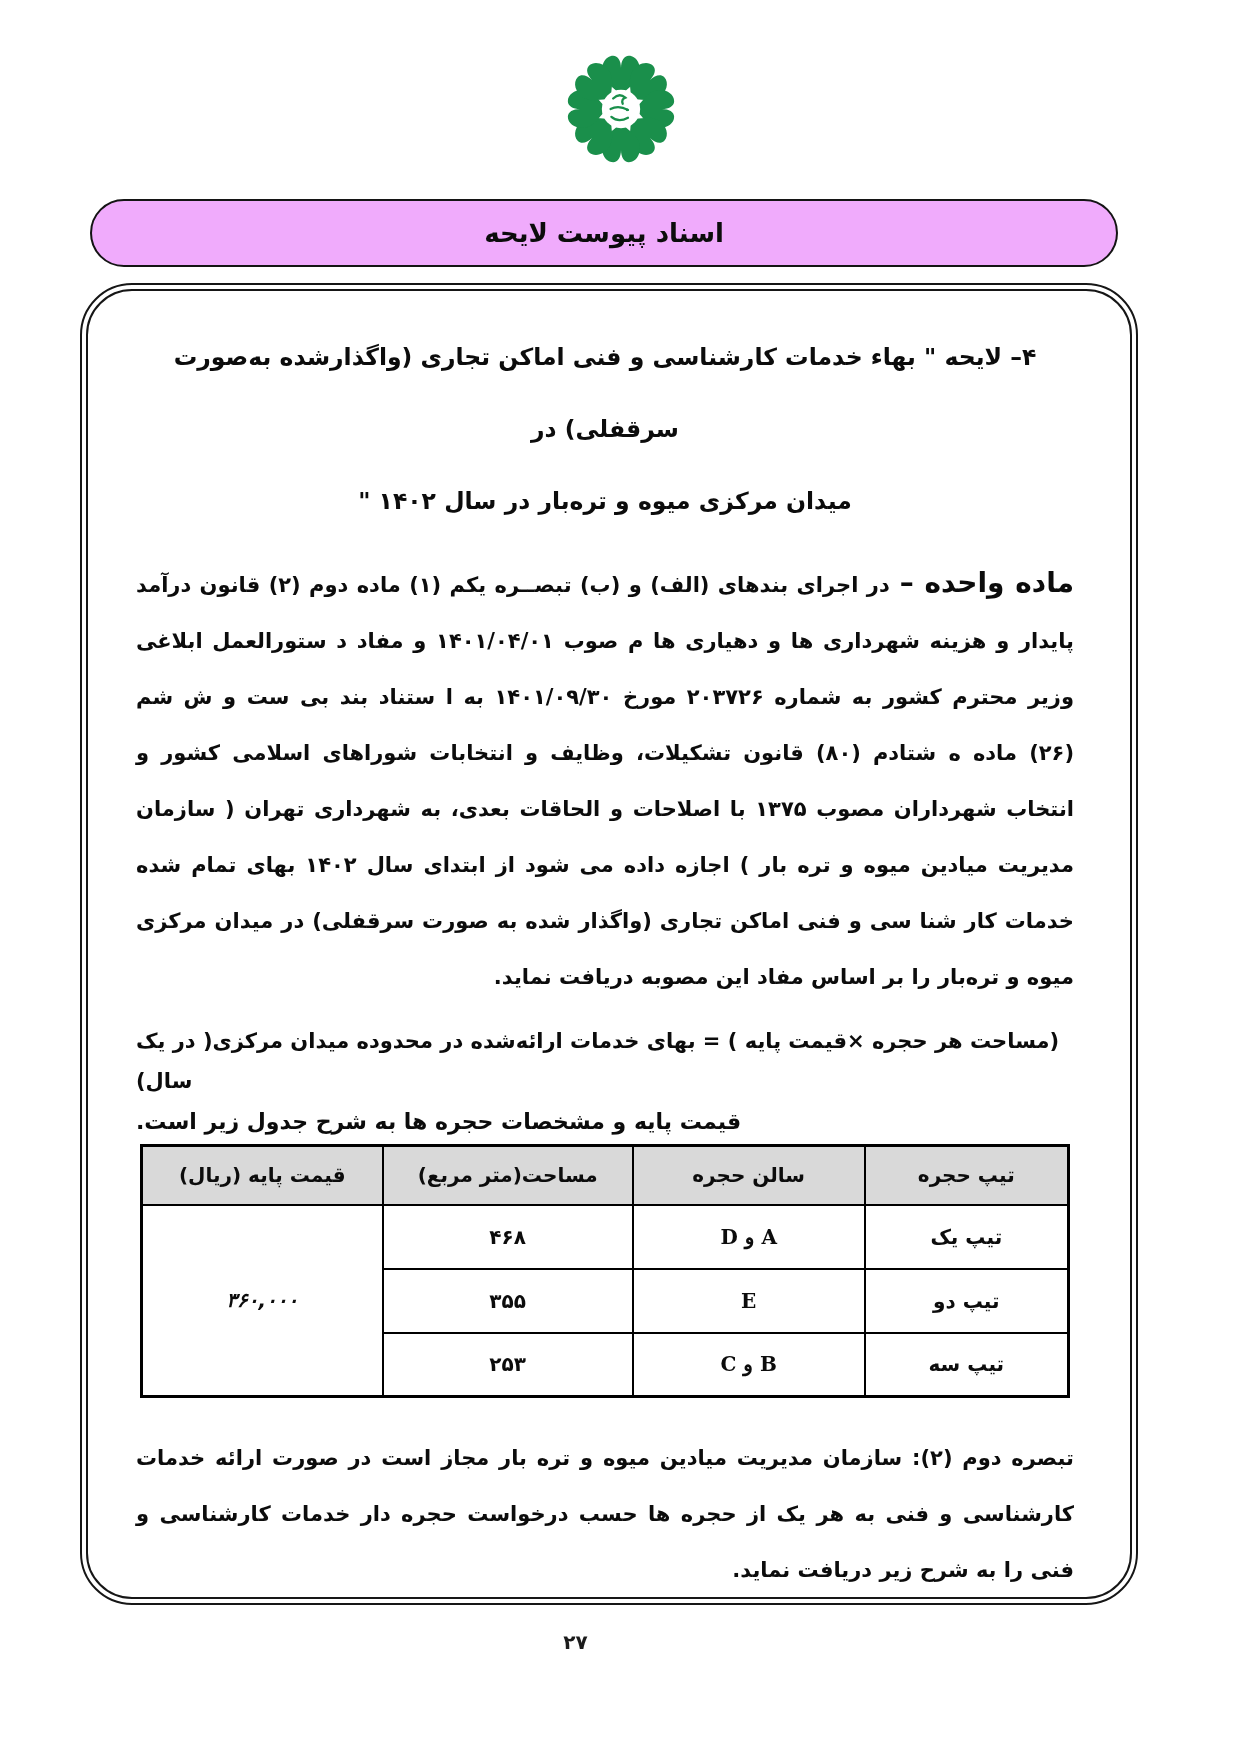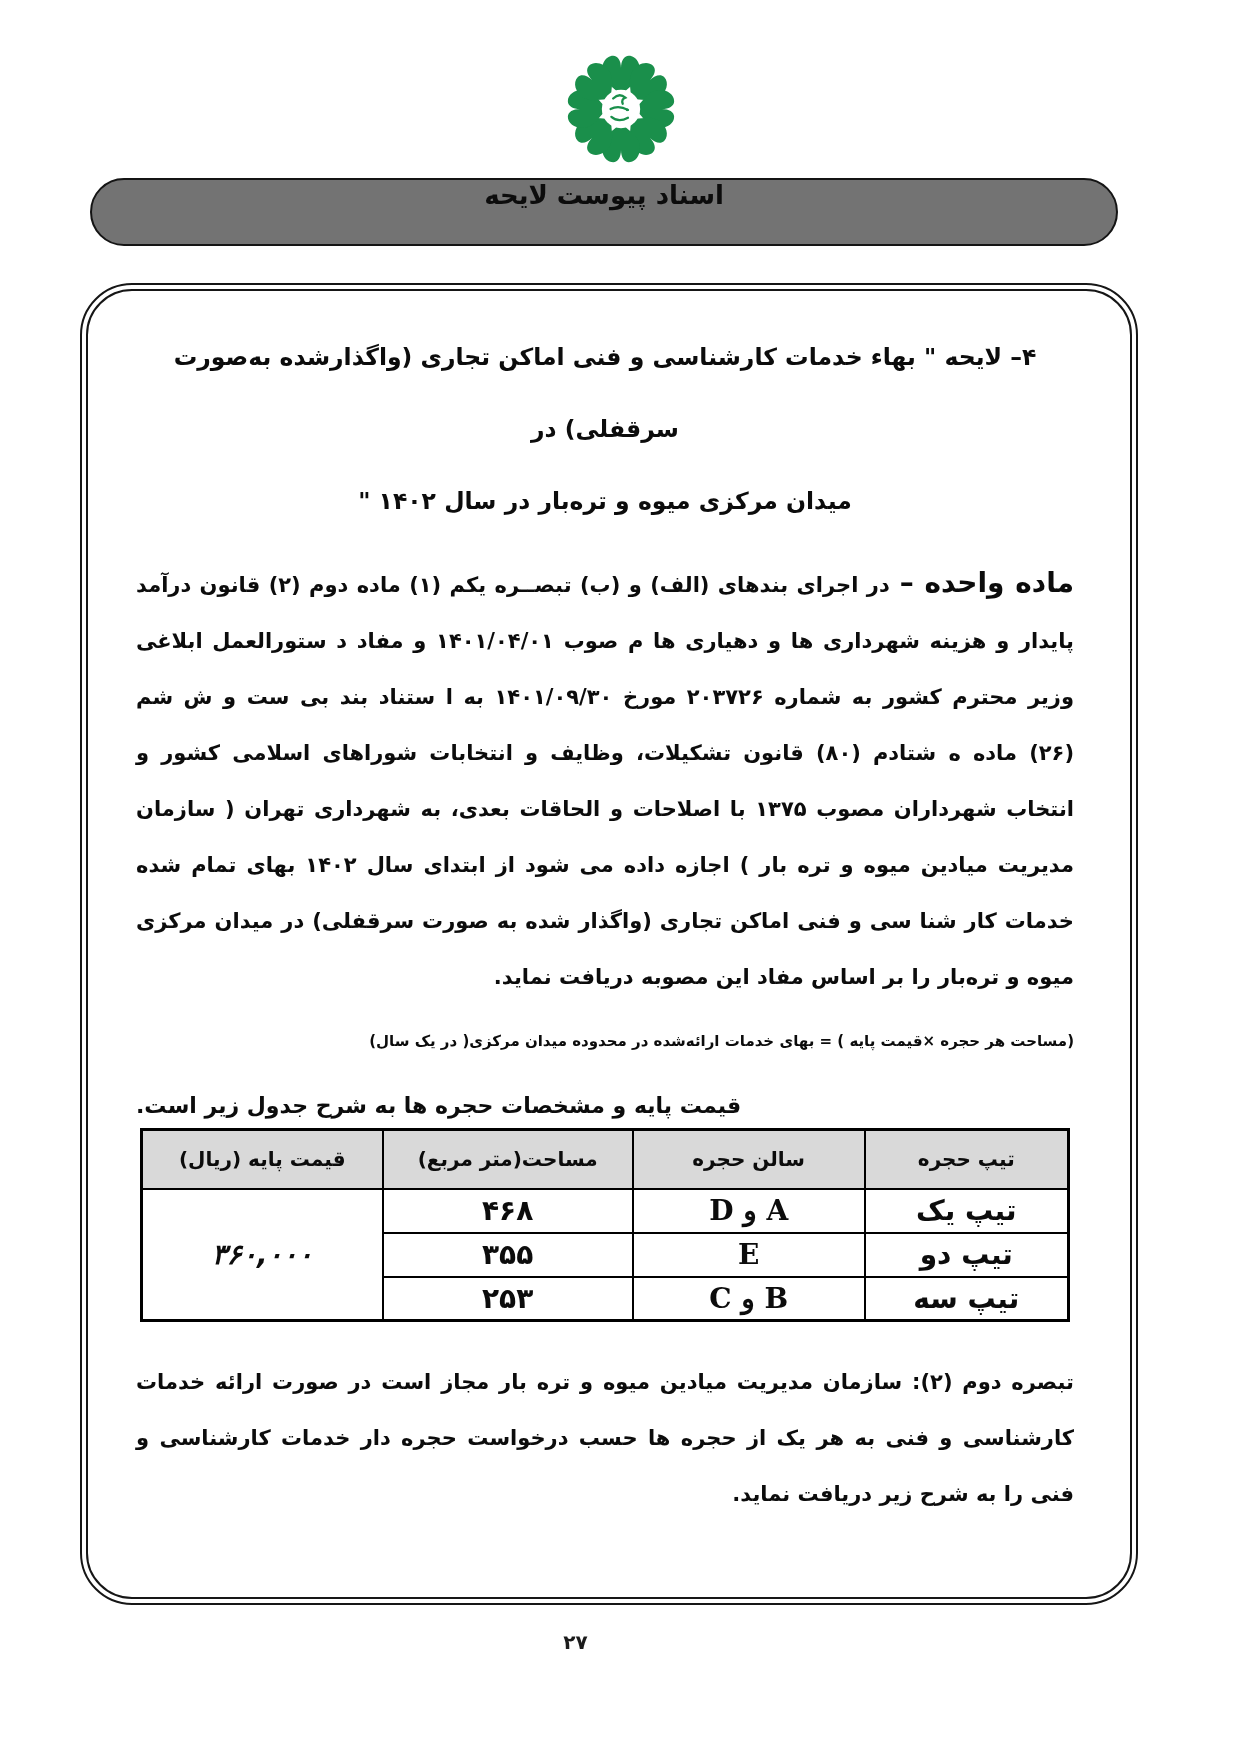--- a/index.html
+++ b/index.html
@@ -15,24 +15,24 @@
 
   
   .logo-wrap {
     position:absolute; top:48px; left:50%;
     transform:translateX(-50%);
     width:122px; height:122px;
   }
 
   
   .banner {
-    position:absolute; top:178px; left:90px; width:1028px; height:68px;
+    position:absolute; top:199px; left:90px; width:1028px; height:68px;
     border:2.5px solid #141414; border-radius:36px;
-    display:flex; justify-content:center;
-    background:#737373;
+    display:flex; align-items:center; justify-content:center;
+    background:#f0abfc;
   }
   .banner-title { font-size:26px; font-weight:bold; }
 
   
   .frame {
     position:absolute; top:283px; left:80px; width:1058px; height:1322px;
     border:2px solid #161616; border-radius:52px; padding:4px;
     background:#fff;
   }
   .frame-inner {
@@ -46,38 +46,38 @@
   .doc-title {
     text-align:center; font-weight:bold; font-size:23.5px;
     line-height:72px; margin:8px 0 18px;
   }
   .par {
     font-size:21px; font-weight:bold; line-height:56px;
     text-align:justify; margin:0 0 16px;
   }
   .lead { font-size:28px; font-weight:800; margin-left:10px; }
   .formula {
-    text-align:right; font-size:15px; font-weight:bold; margin:4px 0 32px;
+    text-align:left; font-size:21px; font-weight:bold; margin:4px 0 8px;
     line-height:40px;
   }
   .table-title {
     text-align:left; font-size:22px; font-weight:bold; margin:4px 0 10px;
   }
 
   
   table.fees {
     width:930px; margin:0 auto; border-collapse:collapse;
     border:3px solid #000; direction:rtl;
   }
   table.fees th, table.fees td {
     border:2px solid #000; text-align:center; vertical-align:middle;
     font-weight:bold; padding:0 6px;
   }
   table.fees th { background:#d9d9d9; height:59px; font-size:20px; }
-  table.fees td { height:44px; font-size:28px;margin-left:14px; }
+  table.fees td { height:64px; font-size:20px;margin-left:14px; }
   td.hall-cell { font-family:"DejaVu Serif", serif; font-size:21px; }
   td.price-cell { font-size:27px; letter-spacing:1px;font-style:italic; }
 
   .note2 { margin-top:32px; }
 
   
   .page-number {
     position:absolute; top:1630px; left:0; width:100%;
     text-align:center; font-size:20px; font-weight:bold;
     transform:translateX(-45px);

